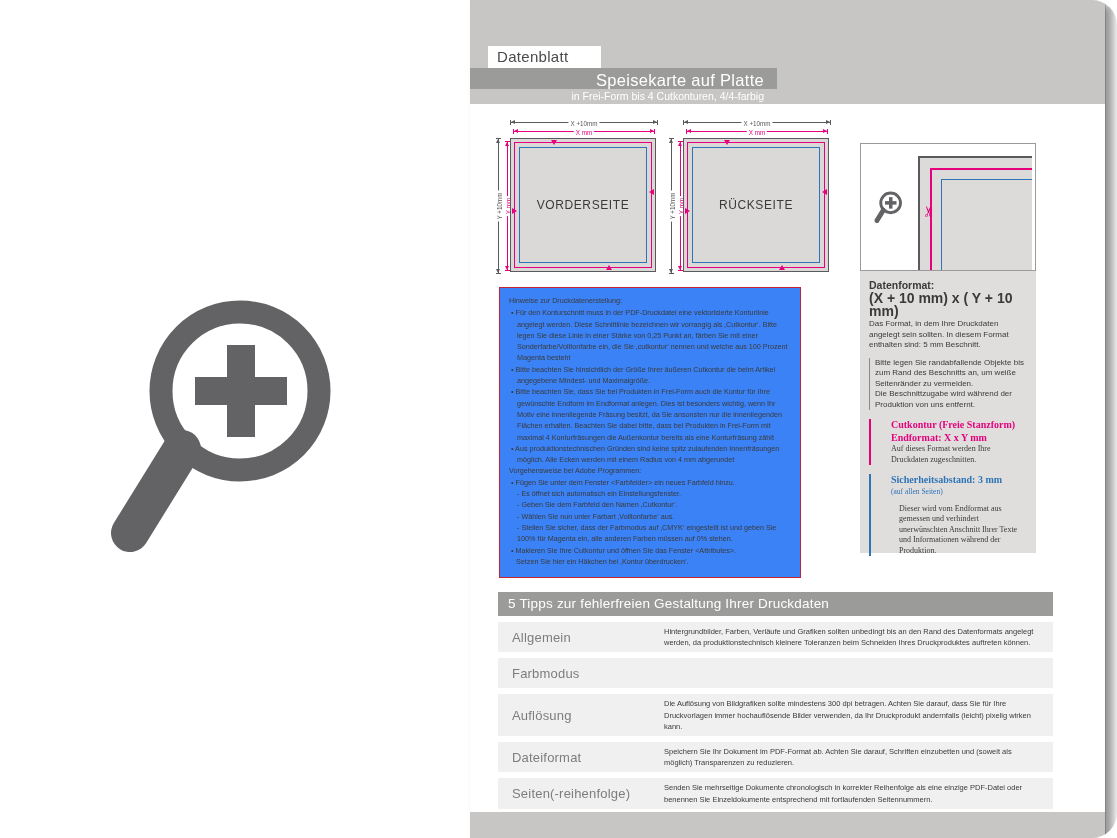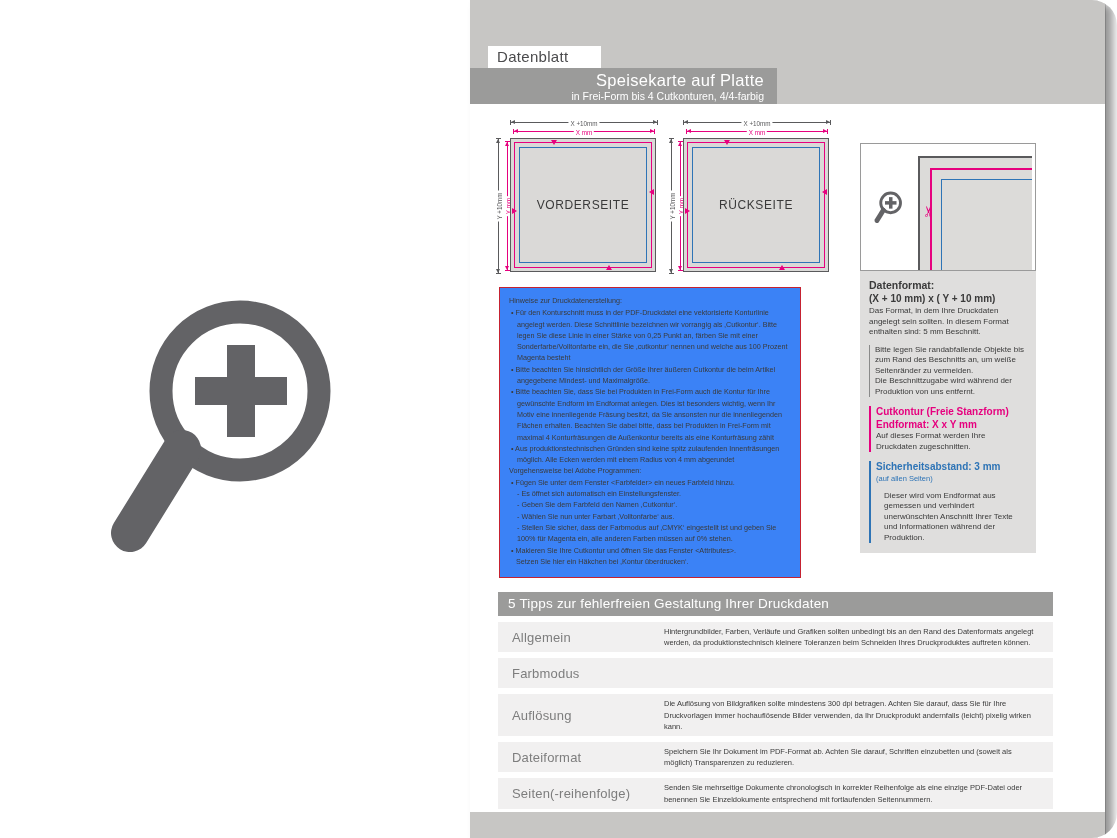--- a/index.html
+++ b/index.html
@@ -9,21 +9,21 @@
   
   #bigzoom{position:absolute;left:100px;top:288px;width:270px;height:280px;}
 
   
   .page{position:absolute;left:470px;top:0;width:635px;height:838px;background:#fff;
         box-shadow:8px 4px 9px rgba(0,0,0,.42),1px 0 0 rgba(0,0,0,.15);}
   .topband{position:absolute;left:0;top:0;width:635px;height:104px;background:#c7c6c4;}
   .footband{position:absolute;left:0;top:812px;width:635px;height:26px;background:#c7c6c4;}
   .datenblatt{position:absolute;left:18px;top:46px;width:104px;height:22px;background:#fff;
               color:#4b4b4d;font-size:15px;line-height:22px;padding-left:9px;letter-spacing:.3px;}
-  .titlebar{position:absolute;left:0;top:68px;width:307px;height:36px;background:#9b9b9a;
+  .titlebar{position:absolute;left:0;top:68px;width:307px;height:21px;background:#9b9b9a;
             color:#fff;text-align:right;padding-right:13px;box-sizing:border-box;}
   .titlebar .title{font-size:16.5px;line-height:20px;margin-top:2px;letter-spacing:.3px;}
   .titlebar .subtitle{font-size:10.5px;line-height:12px;}
 
   
   .diagram{position:absolute;top:118px;width:162px;height:160px;}
   .dim{position:absolute;}
   .dim.h{height:5px;border-left:1px solid currentColor;border-right:1px solid currentColor;}
   .dim.h::before{content:"";position:absolute;left:0;right:0;top:2px;border-top:1px solid currentColor;}
   .dim.h .a1,.dim.h .a2{position:absolute;top:0;width:0;height:0;
@@ -68,24 +68,24 @@
           border-top:2px solid #5a5a5c;border-left:2px solid #5a5a5c;}
   .ccut{position:absolute;left:10px;top:10px;right:0;bottom:0;border-top:2px solid #e6007e;border-left:2px solid #e6007e;}
   .csafe{position:absolute;left:21px;top:21px;right:0;bottom:0;border-top:1.5px solid #2e74b6;border-left:1.5px solid #2e74b6;}
   .scissors{position:absolute;left:3px;top:44px;font-size:15px;color:#e6007e;
             transform:rotate(-90deg);font-family:"DejaVu Sans",sans-serif;}
   #minizoom{position:absolute;left:12px;top:46px;width:34px;height:35px;}
 
   .infopanel{position:absolute;left:390px;top:271px;width:176px;height:282px;background:#dfdedd;
              box-sizing:border-box;padding:8px 9px;color:#3a3a3a;font-size:8px;line-height:10.5px;}
   .infopanel h3{margin:0;font-size:10.5px;line-height:13px;color:#3a3a3a;}
-  .infopanel .formula{font-weight:bold;font-size:10px;line-height:13px;margin-bottom:1px;}
+  .infopanel .formula{font-weight:bold;font-size:14px;line-height:13px;margin-bottom:1px;}
   .infopanel p{margin:0 0 7px 0;}
   .note{border-left:1px solid #8a8a8a;padding-left:5px;white-space:pre-line;margin-bottom:9px;}
-  .block{padding-left:5px;margin-bottom:9px;}
+  .block{padding-left:20px;margin-bottom:9px;font-family:Liberation Serif, serif;}
   .block.magb{border-left:2px solid #e6007e;}
   .block.blub{border-left:2px solid #2e74b6;}
   .block h4{margin:0;font-size:10px;line-height:12.5px;}
   .magb h4{color:#e6007e;} .blub h4{color:#2e74b6;}
   .blub .sub{color:#2e74b6;font-size:7.5px;line-height:9px;margin-bottom:1px;}
 
   
   .tipsbar{position:absolute;left:28px;top:592px;width:555px;height:24px;background:#9b9b9a;
            color:#fff;font-size:13.5px;line-height:24px;padding-left:10px;box-sizing:border-box;letter-spacing:.2px;}
   .tipsrows{position:absolute;left:28px;top:616px;width:555px;}

